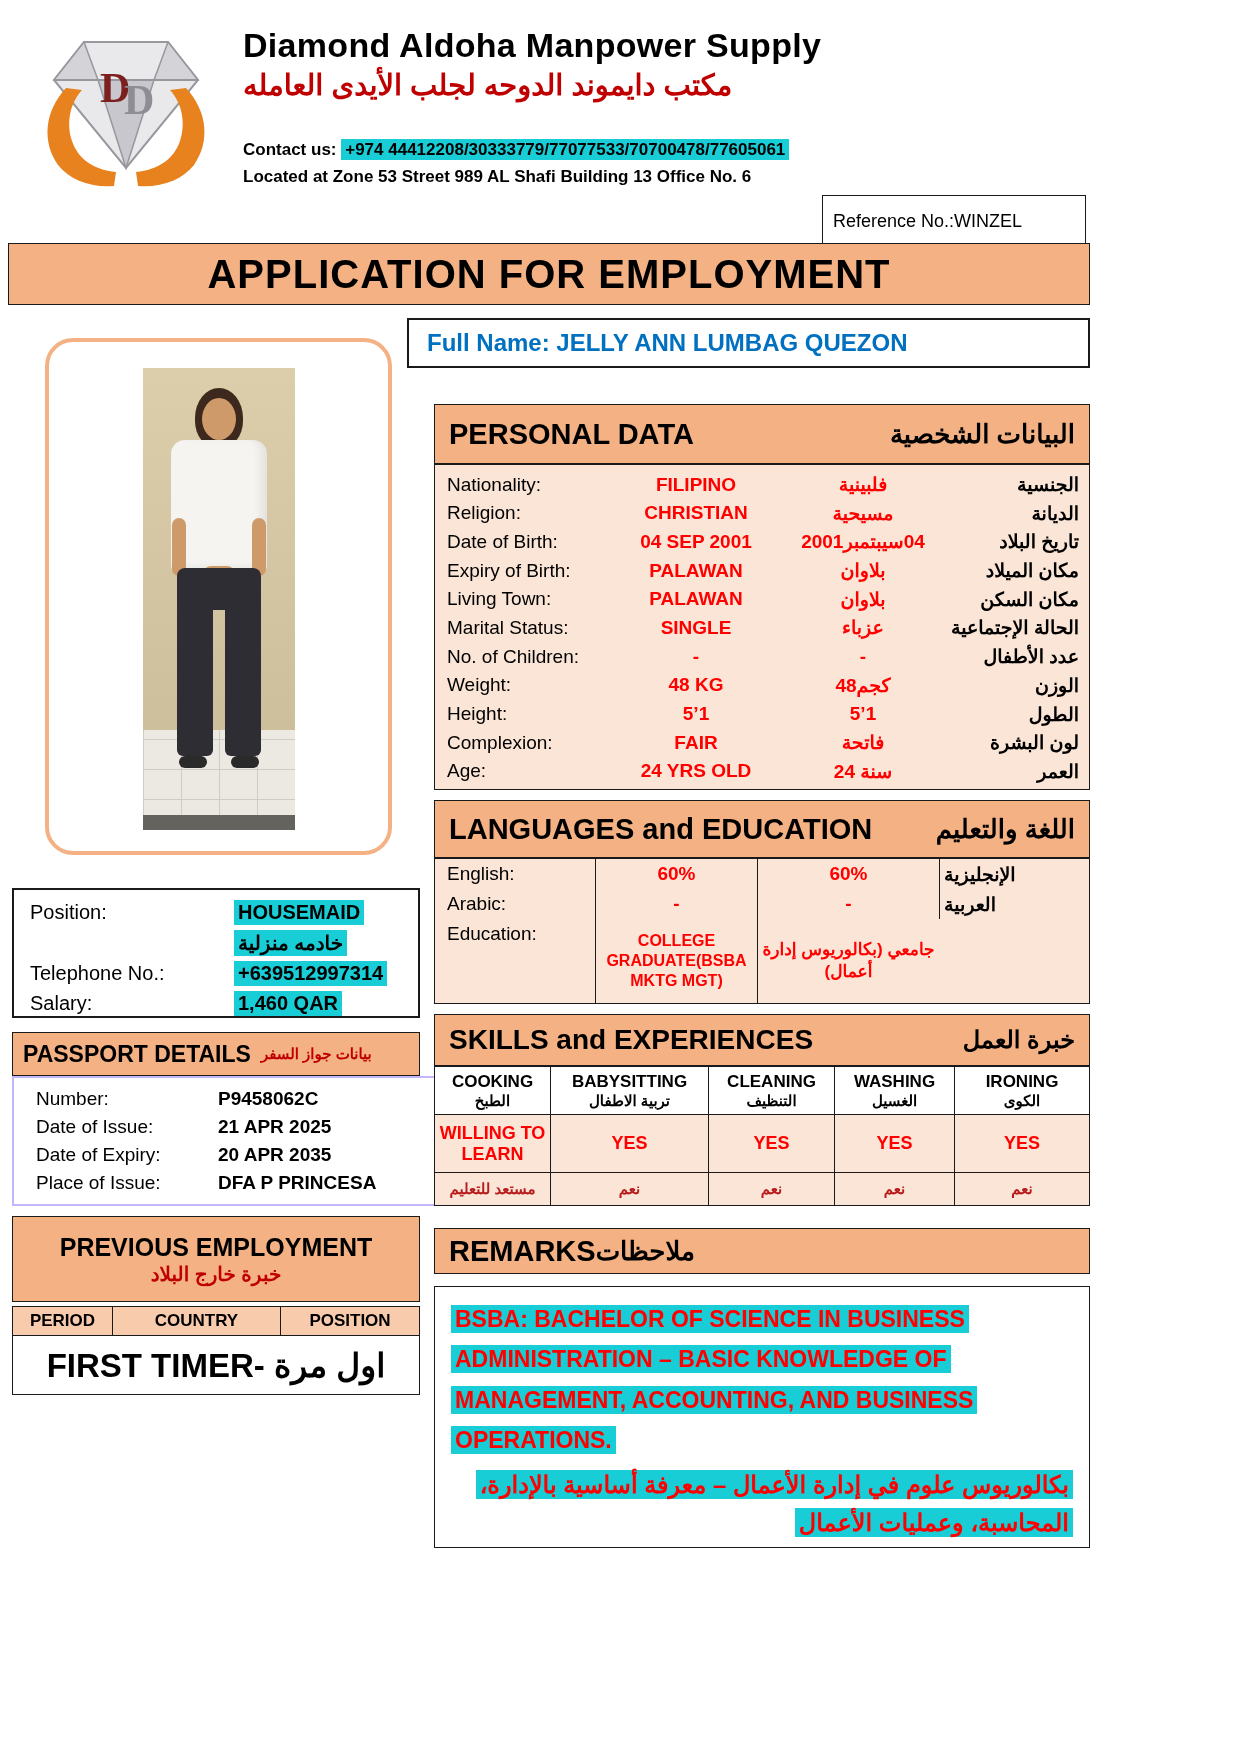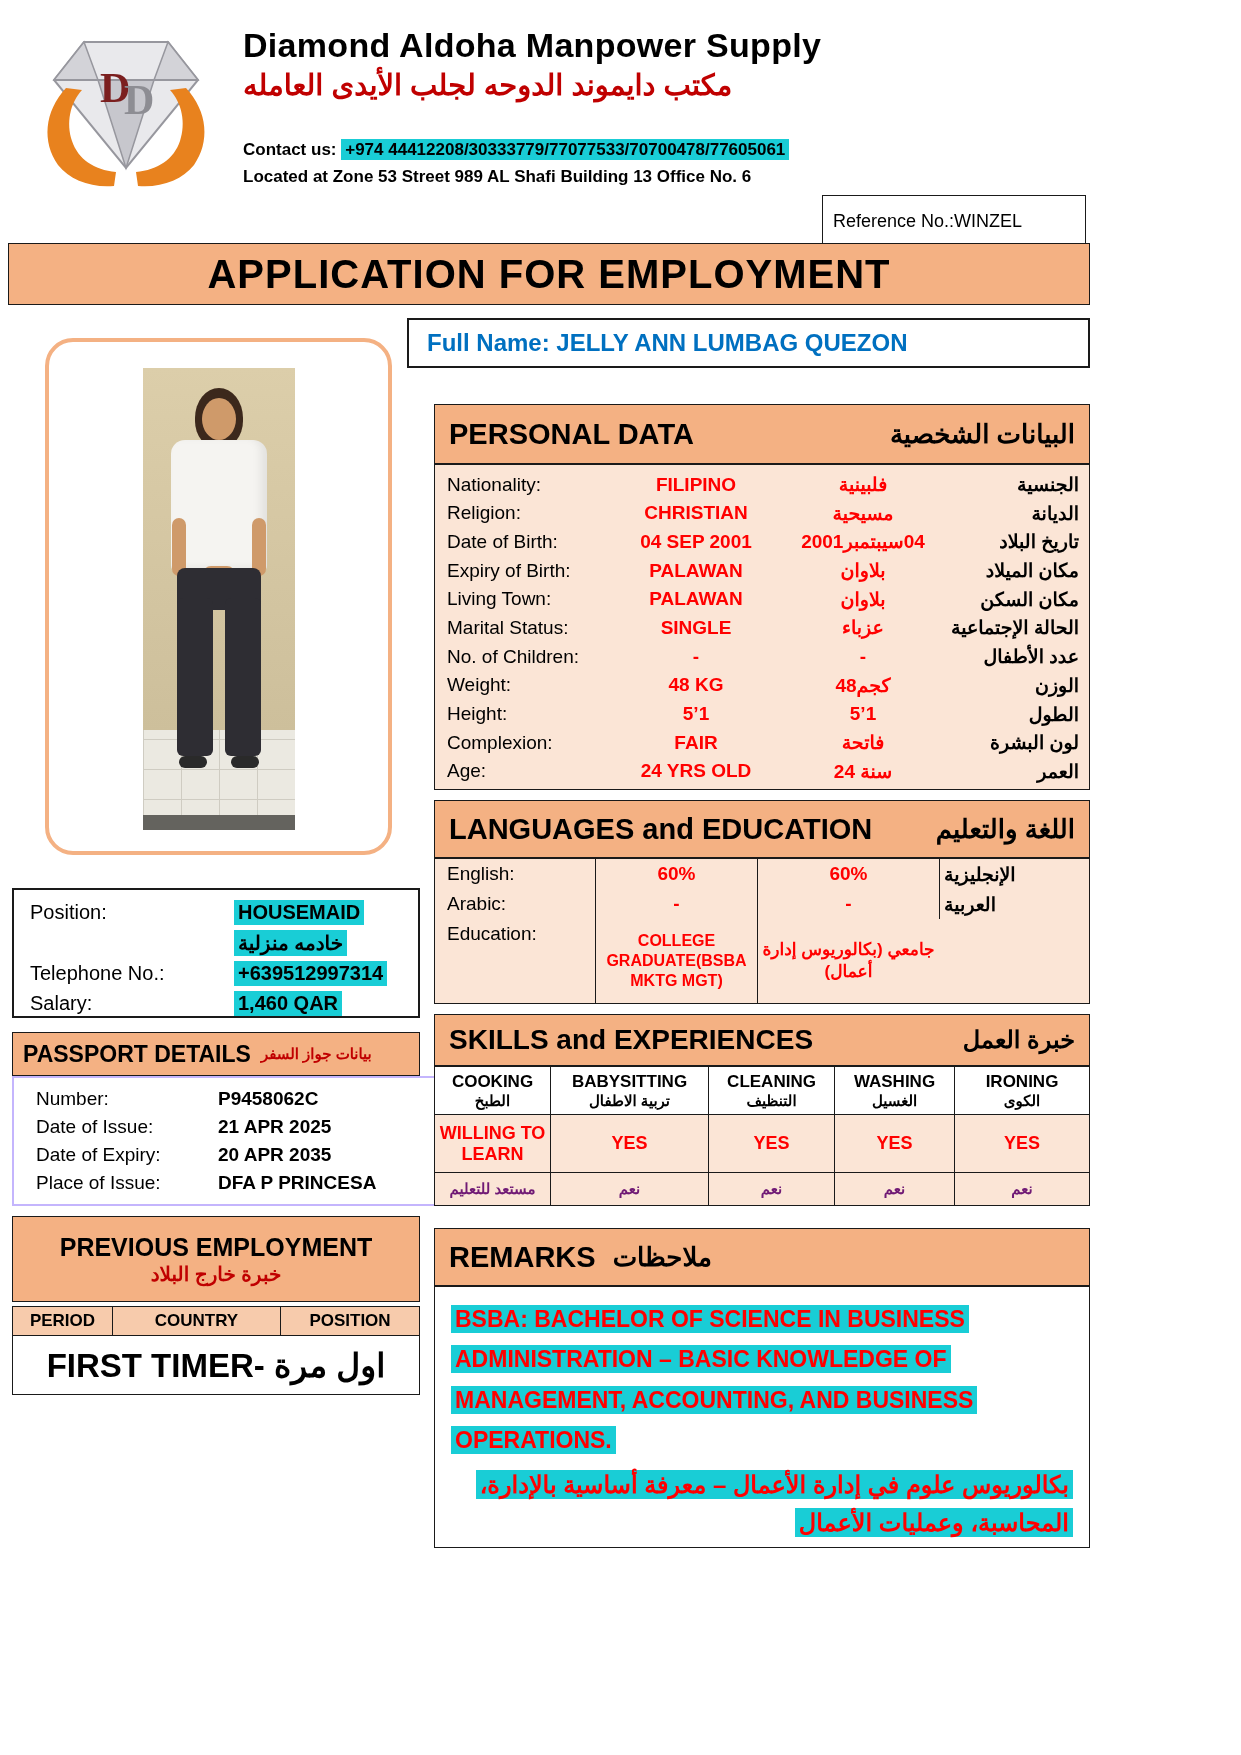--- a/index.html
+++ b/index.html
@@ -116,35 +116,35 @@
   .skills-header .ar { font-size:24px; }
   .skills-table { left:434px; top:1066px; width:656px; border:1.8px solid #1a1a1a;
     display:grid; grid-template-columns:116px 158px 126px 120px 1fr; background:#FBE5D6; }
   .sk-h { background:#fff; border-right:1.8px solid #1a1a1a; border-bottom:1.8px solid #1a1a1a;
     text-align:center; padding:5px 2px 4px; }
   .sk-h .hen { display:block; font-size:17px; font-weight:700; }
   .sk-h .har { display:block; font-size:15px; font-weight:700; }
   .sk-v { border-right:1.8px solid #1a1a1a; border-bottom:1.8px solid #1a1a1a;
     color:#FF0000; font-weight:700; font-size:18px;
     display:flex; align-items:center; justify-content:center; text-align:center; height:58px; padding:2px; }
-  .sk-a { border-right:1.8px solid #1a1a1a; color:#701a75; font-weight:700; font-size:15px;
+  .sk-a { border-right:1.8px solid #1a1a1a; color:#b91c1c; font-weight:700; font-size:15px;
     display:flex; align-items:center; justify-content:center; height:32px; overflow:hidden; }
   .last { border-right:none !important; }
 
   
   .prev-header { left:12px; top:1216px; width:408px; height:86px; flex-direction:column; justify-content:center; }
   .prev-header .en { font-size:25px; font-weight:800; }
   .prev-header .ar { font-size:20px; font-weight:700; color:#C00000; }
   .prev-table { left:12px; top:1306px; width:408px; border:1.8px solid #1a1a1a; }
   .prev-head { display:grid; grid-template-columns:100px 168px 1fr; background:#F7CBAC; border-bottom:1.8px solid #1a1a1a; }
   .prev-head .ph { text-align:center; font-weight:700; font-size:17px; padding:4px 0; border-right:1.8px solid #1a1a1a; }
   .prev-row { height:58px; display:flex; align-items:center; justify-content:center; font-size:33px; font-weight:800; background:#fff; }
 
   
-  .remarks-header { top:1228px; height:58px; justify-content:flex-start; gap:17px; }
+  .remarks-header { top:1228px; height:46px; justify-content:flex-start; gap:0; }
   .remarks-box { left:434px; top:1286px; width:656px; height:262px; border:1.8px solid #1a1a1a; padding:12px 16px; }
   .rem-en { width:540px; font-size:23px; font-weight:700; color:#FF0000; line-height:1.75; }
   .rem-ar { margin-top:6px; direction:rtl; text-align:right; font-size:24px; font-weight:700; color:#FF0000; line-height:1.6; }
 </style>
 </head>
 <body>
 
 <div class="abs logo">
   <svg width="180" height="164" viewBox="0 0 180 164">
     <polygon points="48,16 132,16 162,54 90,142 18,54" fill="#e9e9ec" stroke="#97979e" stroke-width="2"></polygon>

